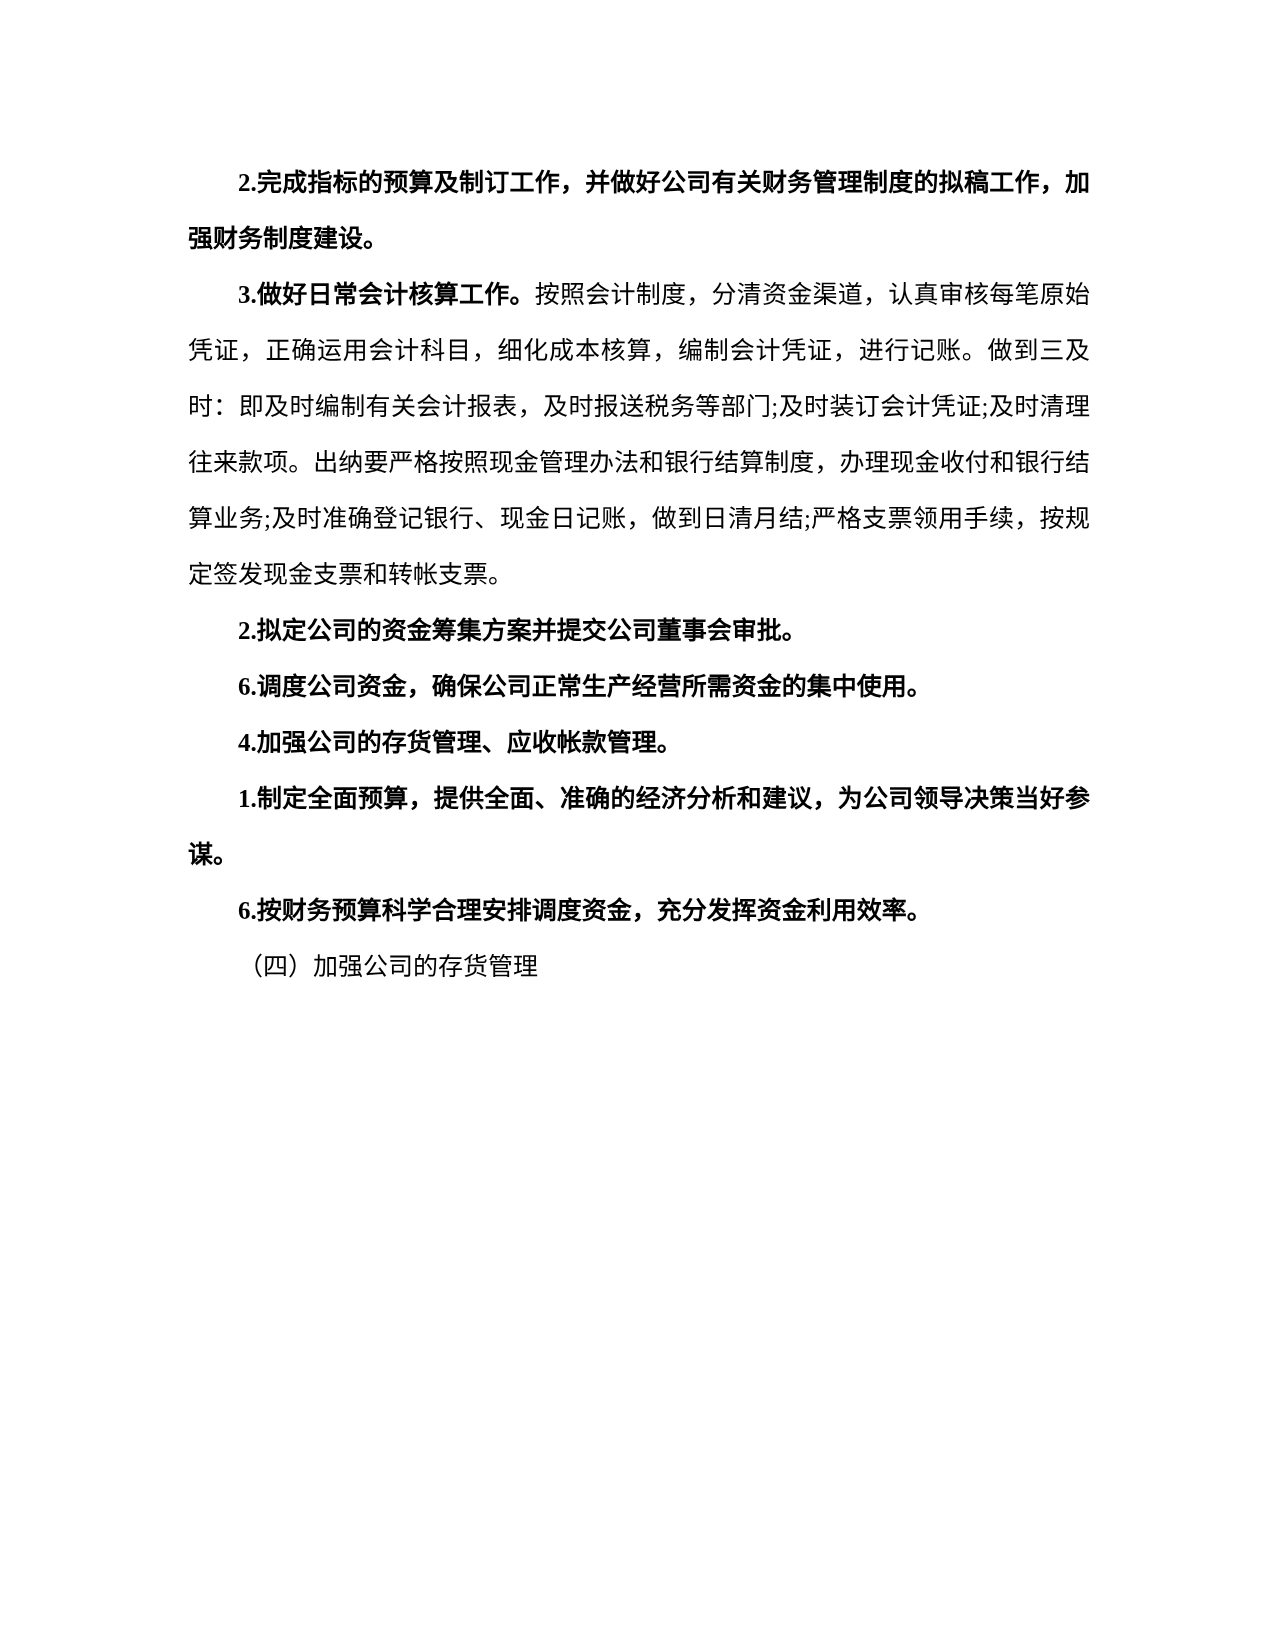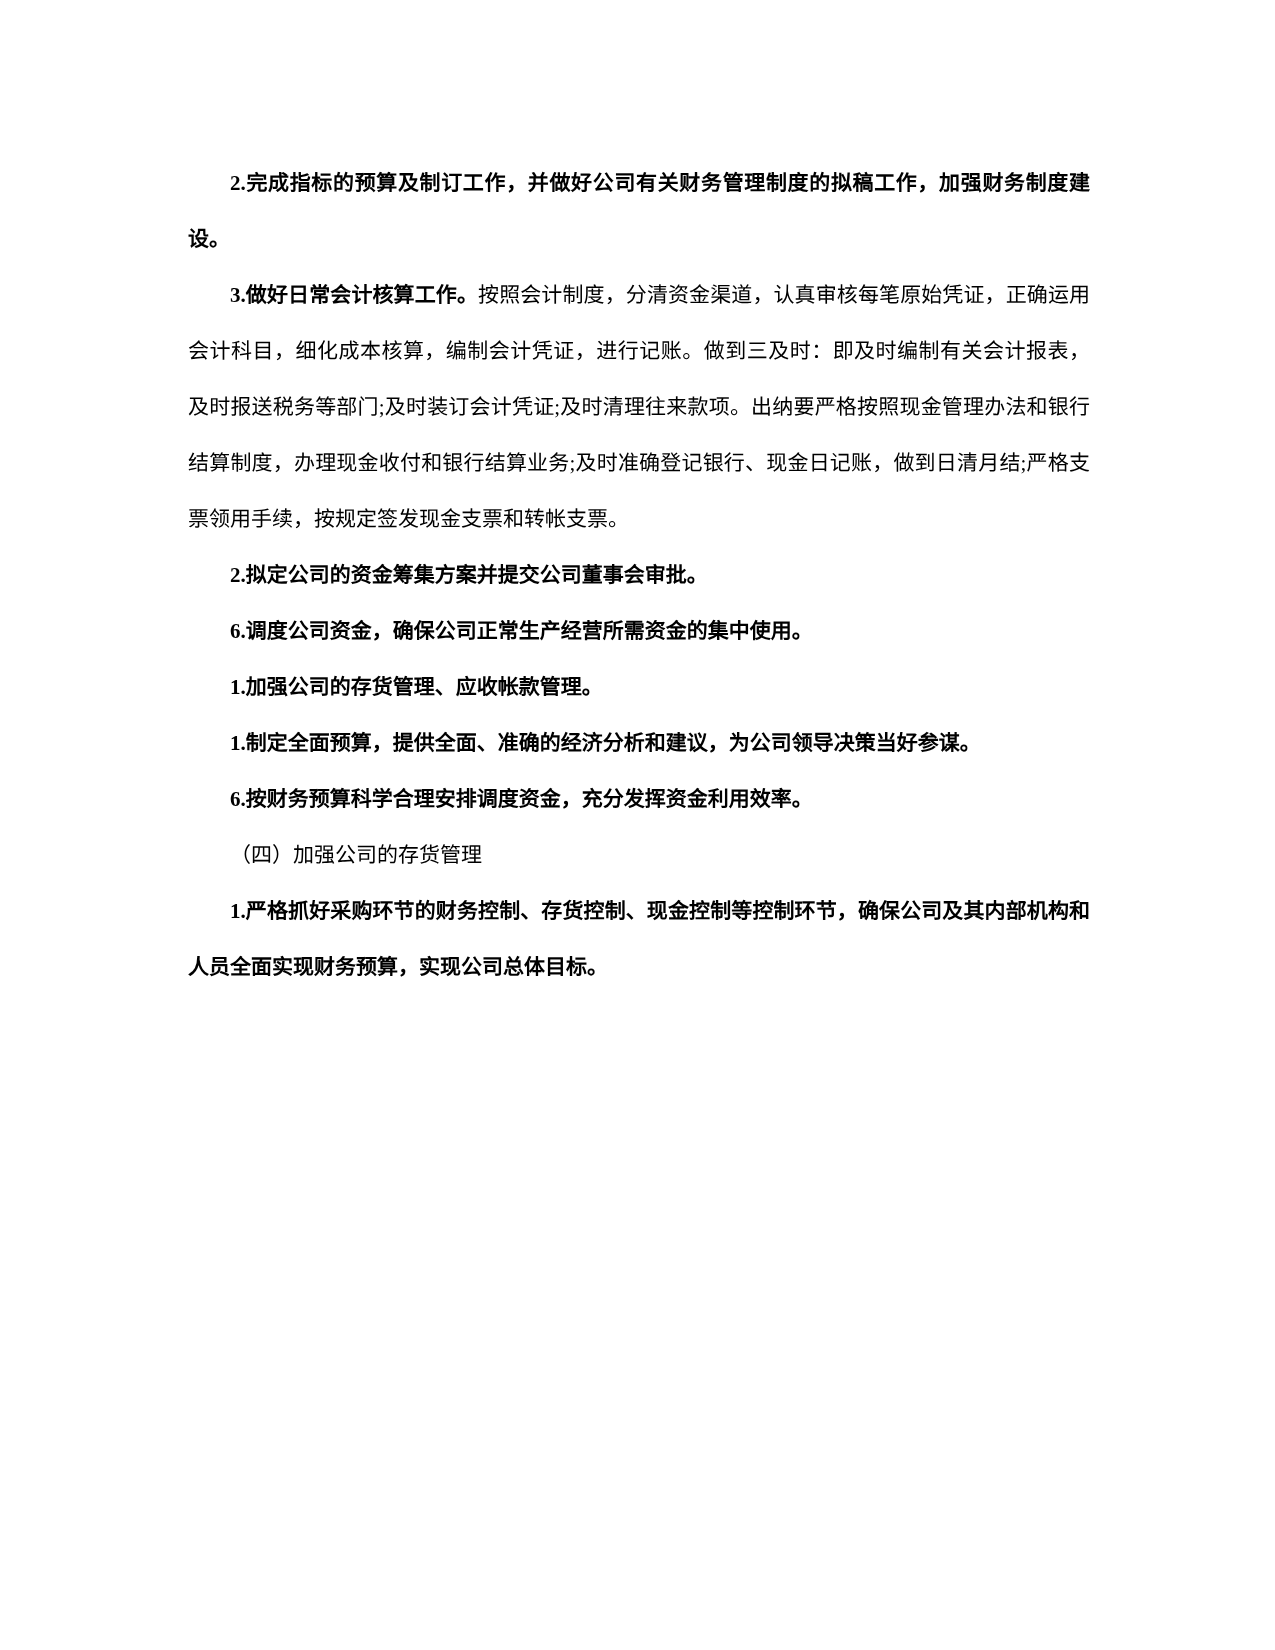--- a/index.html
+++ b/index.html
@@ -16,21 +16,21 @@
     box-sizing: border-box;
     overflow: hidden;
     font-family: "Liberation Serif", "DejaVu Serif", serif;
     color: #000000;
   }
   .content {
     position: absolute;
     top: 155px;
     left: 188px;
     width: 902px;
-    font-size: 21px;
+    font-size: 25px;
     line-height: 56px;
     text-align: justify;
     text-justify: inter-ideograph;
     word-break: break-all;
   }
   .para {
     margin: 0;
     padding: 0;
     text-indent: 2em;
   }
@@ -43,19 +43,18 @@
 </style>
 </head>
 <body>
 
 <div class="page">
   <div class="content">
       <p class="para"><span class="run bold">2.完成指标的预算及制订工作，并做好公司有关财务管理制度的拟稿工作，加强财务制度建设。</span></p>
       <p class="para"><span class="run bold">3.做好日常会计核算工作。</span><span class="run">按照会计制度，分清资金渠道，认真审核每笔原始凭证，正确运用会计科目，细化成本核算，编制会计凭证，进行记账。做到三及时：即及时编制有关会计报表，及时报送税务等部门;及时装订会计凭证;及时清理往来款项。出纳要严格按照现金管理办法和银行结算制度，办理现金收付和银行结算业务;及时准确登记银行、现金日记账，做到日清月结;严格支票领用手续，按规定签发现金支票和转帐支票。</span></p>
       <p class="para"><span class="run bold">2.拟定公司的资金筹集方案并提交公司董事会审批。</span></p>
       <p class="para"><span class="run bold">6.调度公司资金，确保公司正常生产经营所需资金的集中使用。</span></p>
-      <p class="para"><span class="run bold">1.加强公司的存货管理、应收帐款管理。</span></p>
+      <p class="para"><span class="run bold">4.加强公司的存货管理、应收帐款管理。</span></p>
       <p class="para"><span class="run bold">1.制定全面预算，提供全面、准确的经济分析和建议，为公司领导决策当好参谋。</span></p>
       <p class="para"><span class="run bold">6.按财务预算科学合理安排调度资金，充分发挥资金利用效率。</span></p>
       <p class="para"><span class="run">（四）加强公司的存货管理</span></p>
-      <p class="para"><span class="run bold">1.严格抓好采购环节的财务控制、存货控制、现金控制等控制环节，确保公司及其内部机构和人员全面实现财务预算，实现公司总体目标。</span></p>
     </div>
 </div>
 
 </body></html>

